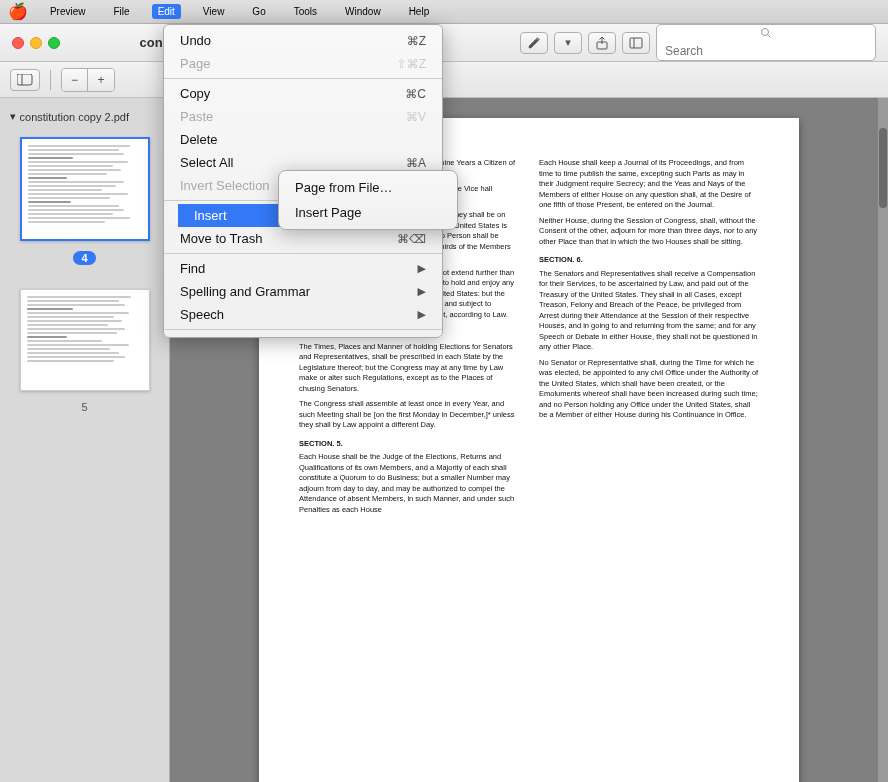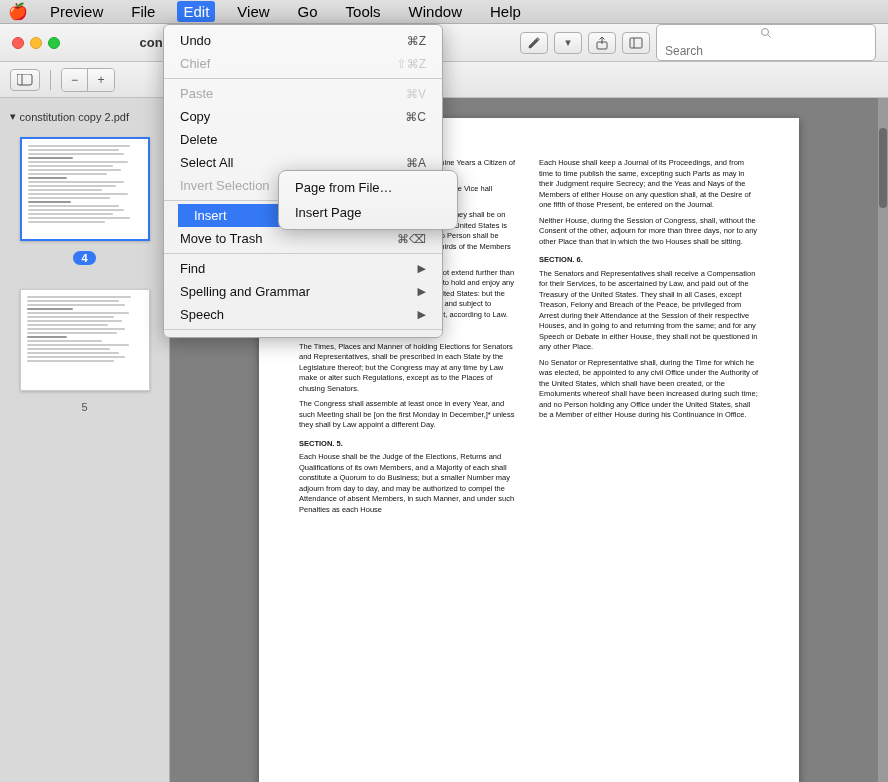--- a/index.html
+++ b/index.html
@@ -23,21 +23,21 @@
       padding: 0 8px;
       gap: 16px;
       position: relative;
       z-index: 100;
     }
     .menubar-apple {
       font-size: 16px;
       color: #333;
     }
     .menubar-item {
-      font-size: 15px;
+      font-size: 10px;
       color: #000;
       padding: 2px 6px;
       border-radius: 3px;
       cursor: pointer;
     }
     .menubar-item.active {
       background: #3478f6;
       color: #fff;
     }
 
@@ -502,31 +502,31 @@
     </div>
   </div>
 </div>
 
 <div class="dropdown-menu">
   <div class="menu-item">
     <span>Undo</span>
     <span class="menu-shortcut">⌘Z</span>
   </div>
   <div class="menu-item disabled">
-    <span>Chief</span>
+    <span>Page</span>
     <span class="menu-shortcut">⇧⌘Z</span>
   </div>
   <div class="menu-separator"></div>
+  <div class="menu-item">
+    <span>Copy</span>
+    <span class="menu-shortcut">⌘C</span>
+  </div>
   <div class="menu-item disabled">
     <span>Paste</span>
     <span class="menu-shortcut">⌘V</span>
-  </div>
-  <div class="menu-item">
-    <span>Copy</span>
-    <span class="menu-shortcut">⌘C</span>
   </div>
   <div class="menu-item">
     <span>Delete</span>
     <span class="menu-shortcut"></span>
   </div>
   <div class="menu-item">
     <span>Select All</span>
     <span class="menu-shortcut">⌘A</span>
   </div>
   <div class="menu-item disabled">

